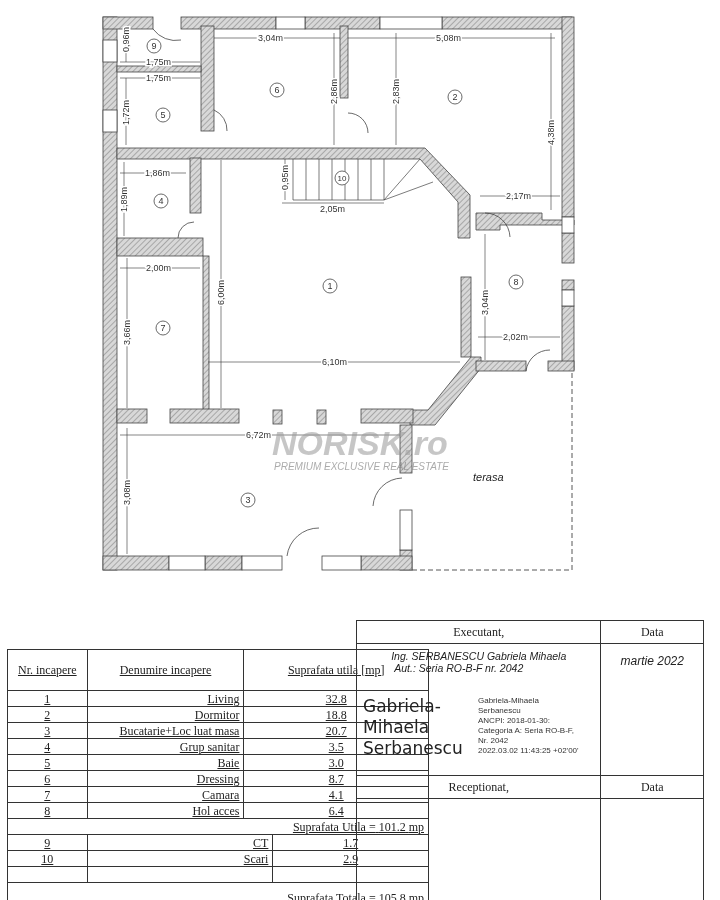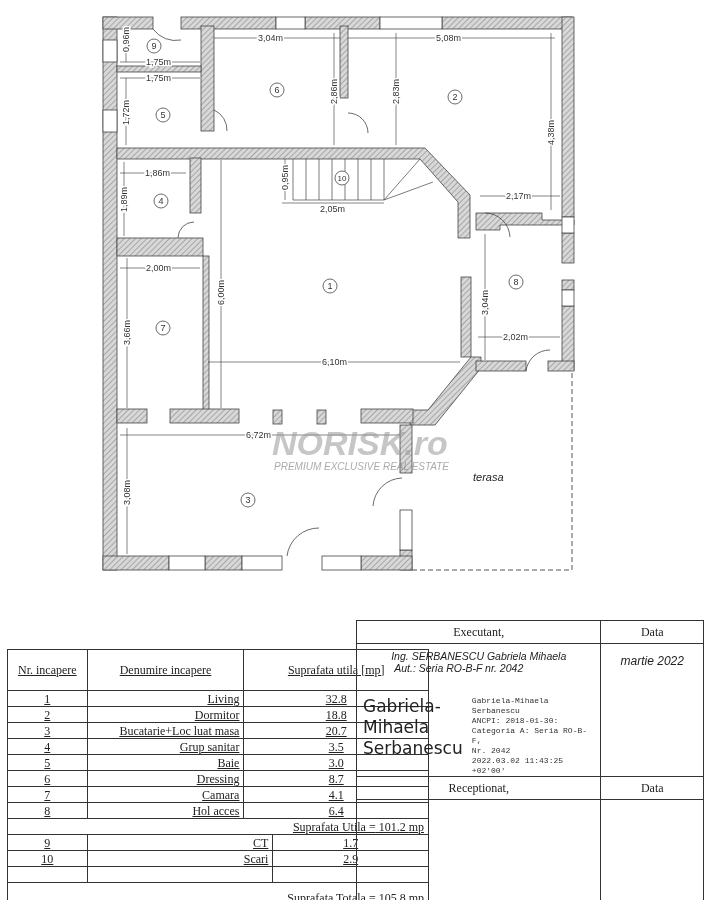--- a/index.html
+++ b/index.html
@@ -17,21 +17,21 @@
   #rooms th { font-weight: normal; text-align: center; height: 40px; line-height: 15px; }
   #rooms td.c { text-align: center; }
   #rooms td.l { text-align: right; padding-left: 8px; }
   #rooms tr.sum td { text-align: right; }
   .ul { text-decoration: underline; }
 
   #sign { left: 356px; top: 620px; width: 348px; font-size: 12px; }
   #sign td { border: 1.5px solid #333; text-align: center; vertical-align: top; }
   .ital { font-family: "Liberation Sans", sans-serif; font-style: italic; font-size: 10.5px; }
   .bigname { font-family: "DejaVu Sans", sans-serif; font-size: 17px; line-height: 21px; text-align: left; }
-  .smallsig { font-family: Liberation Mono, monospace; font-size: 8px; line-height: 10px; text-align: left; color: #333; }
+  .smallsig { font-family: Liberation Sans, sans-serif; font-size: 8px; line-height: 10px; text-align: left; color: #333; }
 </style>
 </head>
 <body>
 
 <svg id="plan" viewBox="0 0 720 600" xmlns="http://www.w3.org/2000/svg">
   <defs>
     <pattern id="hatch" patternUnits="userSpaceOnUse" width="4" height="4" patternTransform="rotate(45)">
       <rect width="4" height="4" fill="#d8d8d8"></rect>
       <line x1="0" y1="0" x2="0" y2="4" stroke="#777" stroke-width="1"></line>
     </pattern>

